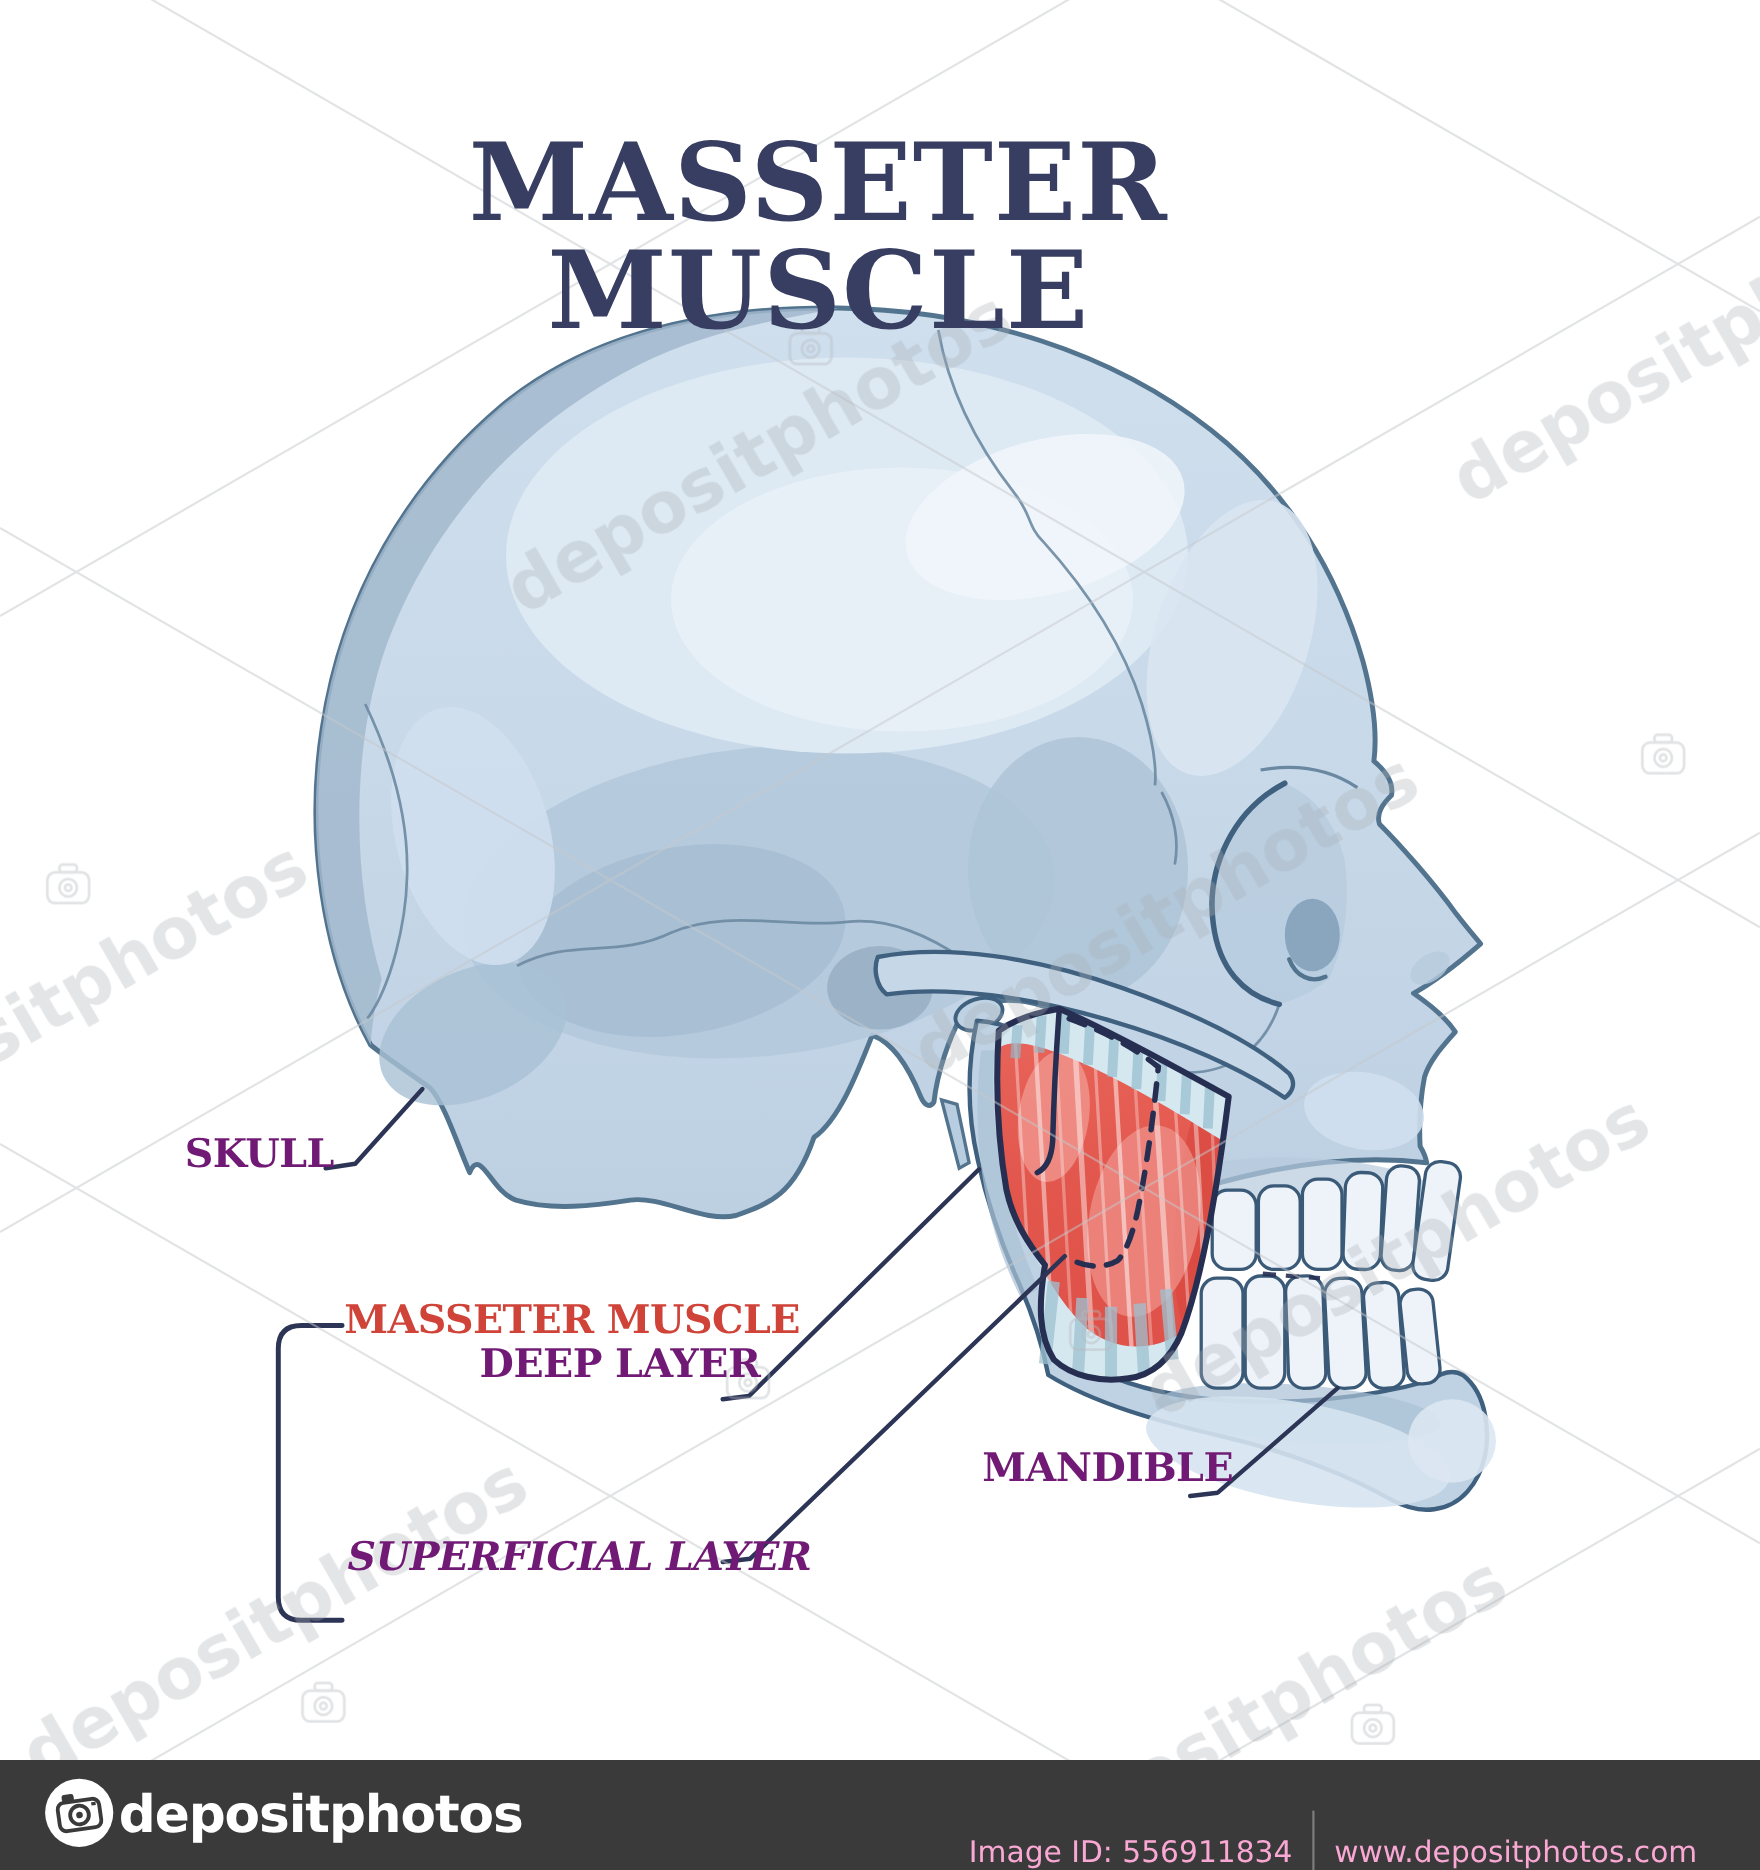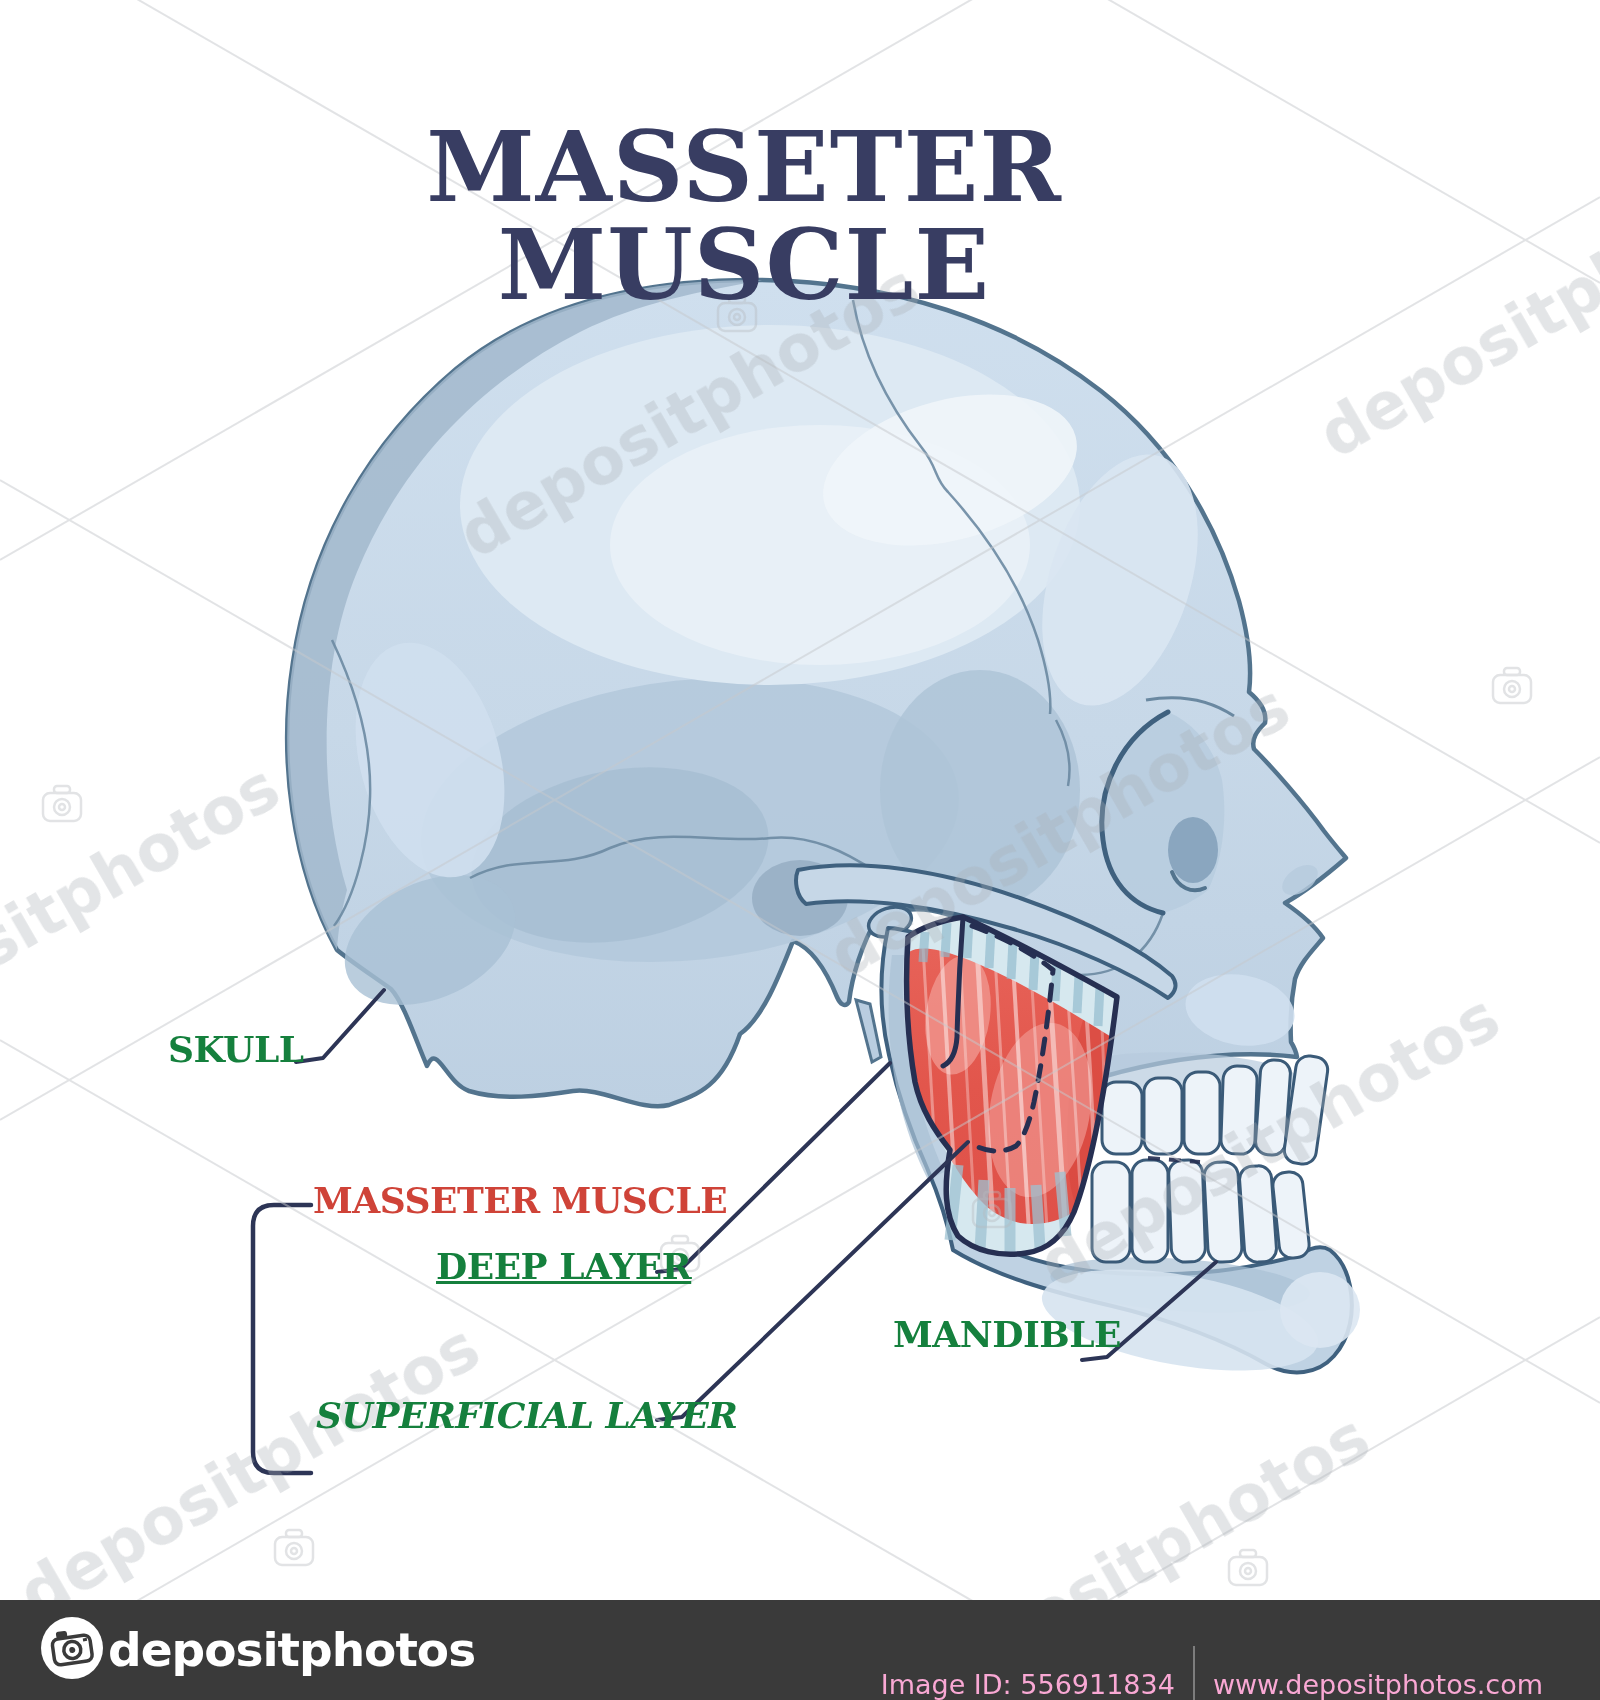--- a/index.html
+++ b/index.html
@@ -1,21 +1,21 @@
 <!DOCTYPE html>
 <html><head>
 <meta charset="utf-8">
 <style>
   html,body{margin:0;padding:0;background:#ffffff;}
   .stage{position:relative;width:1600px;height:1700px;background:#ffffff;overflow:hidden;
          font-family:"DejaVu Serif","Liberation Serif",serif;}
   svg{position:absolute;left:0;top:0;}
   .title{position:absolute;left:244px;top:118px;width:1000px;text-align:center;
          font-size:98px;font-weight:bold;color:#383d62;letter-spacing:1px;line-height:1;}
-  .lbl{position:absolute;font-weight:bold;font-size:36px;color:#15803d;
+  .lbl{position:absolute;font-weight:bold;font-size:36px;color:#701a75;
        letter-spacing:-0.5px;line-height:1;white-space:nowrap;}
   .lbl.red{color:#cf4338;}
   .footer{position:absolute;left:0;top:1600px;width:1600px;height:100px;background:#3a3a3a;
           font-family:"DejaVu Sans","Liberation Sans",sans-serif;}
   .brand{position:absolute;left:108px;top:24px;font-size:47px;font-weight:bold;color:#ffffff;
          letter-spacing:-1px;line-height:1.1;}
   .meta{position:absolute;right:57px;top:0;height:100px;display:flex;align-items:flex-end;gap:18px;
         color:#f9a8d4;font-size:27px;}
   .meta .sep{width:2px;height:54px;background:#7d7d7d;}
 </style>
@@ -226,21 +226,21 @@
       <use href="#wcam" transform="translate(737 316)"></use>
       <use href="#wcam" transform="translate(1248 1570)"></use>
     </g>
   </g>
 </svg>
 
 <div class="title">MASSETER MUSCLE</div>
 
 <div class="lbl" style="left:168px;top:1031px;">SKULL</div>
 <div class="lbl red" style="left:313px;top:1182px;">MASSETER MUSCLE</div>
-<div class="lbl" style="left:436px;top:1248px;text-decoration:underline;">DEEP LAYER</div>
+<div class="lbl" style="left:436px;top:1222px;">DEEP LAYER</div>
 <div class="lbl" style="left:316px;top:1397px;font-style:italic;">SUPERFICIAL LAYER</div>
 <div class="lbl" style="left:893px;top:1316px;">MANDIBLE</div>
 
 <div class="footer">
   <svg width="1600" height="100" viewBox="0 0 1600 100" style="position:absolute;left:0;top:0;">
     <g>
       <circle cx="72" cy="48" r="31" fill="#ffffff"></circle>
       <g transform="rotate(-8 72 48)" fill="none" stroke="#3a3a3a" stroke-width="3.5">
         <rect x="53" y="37" width="38" height="26" rx="6"></rect>
         <circle cx="72" cy="50" r="8.5"></circle>

